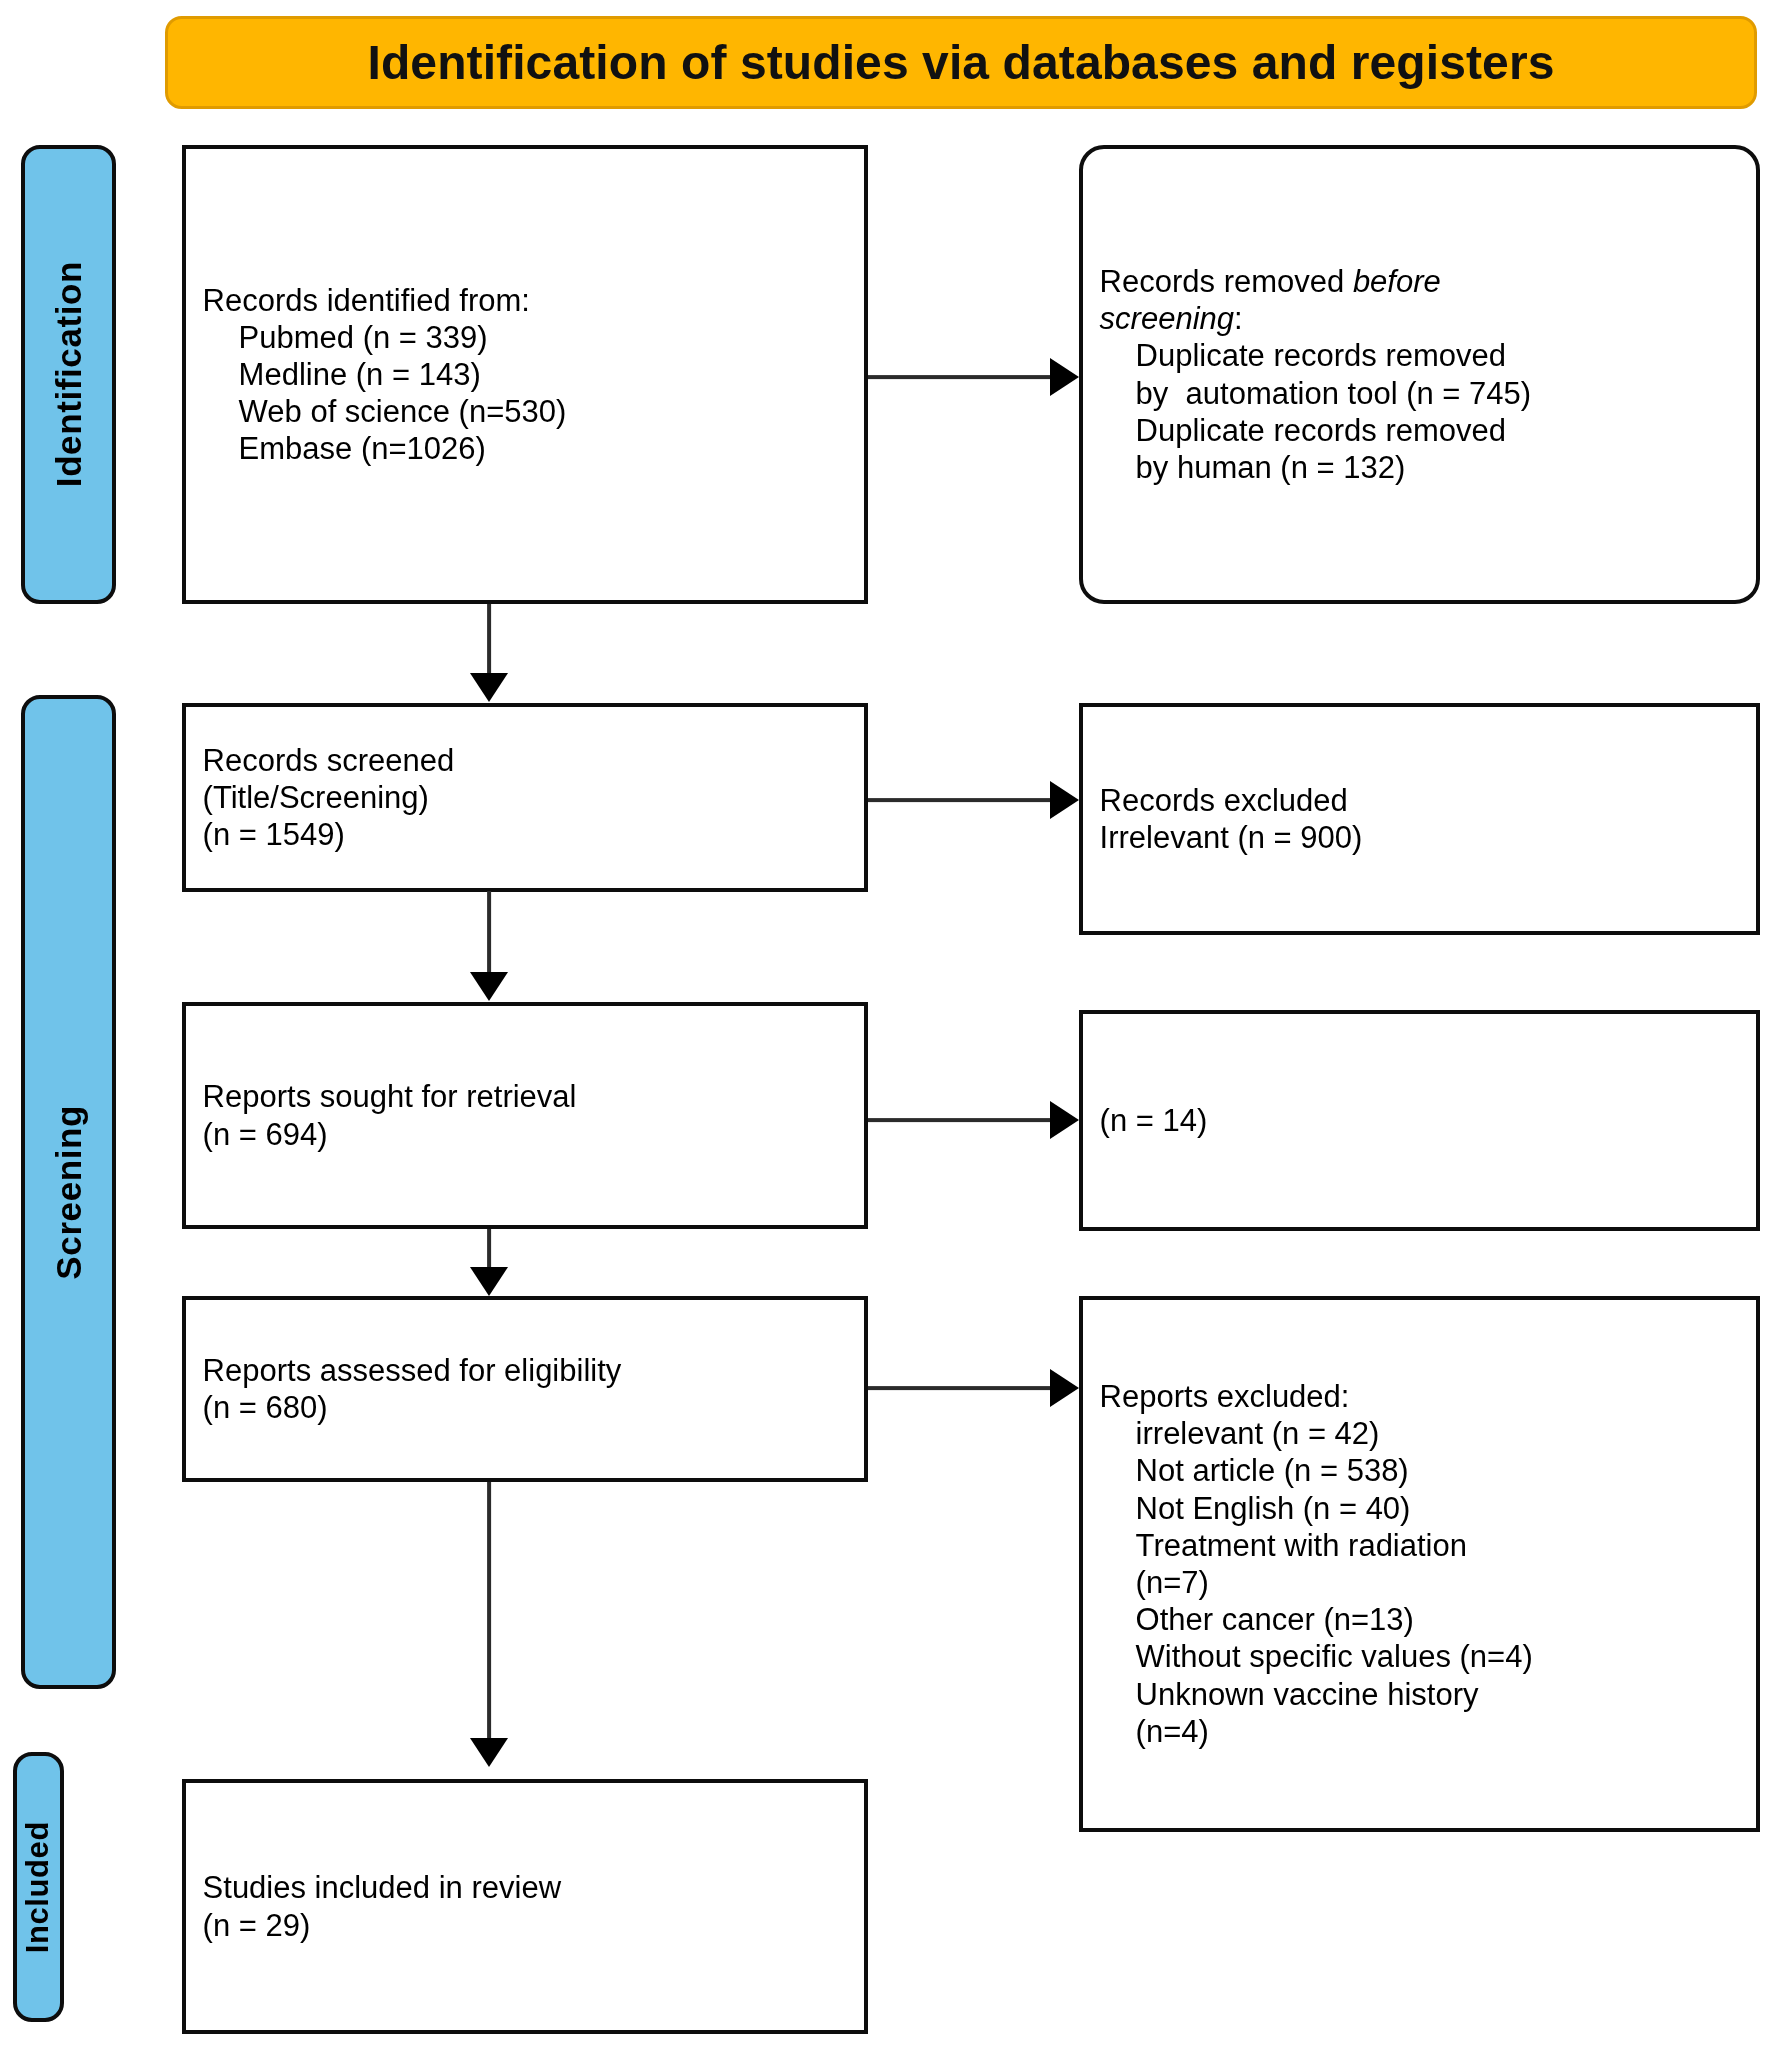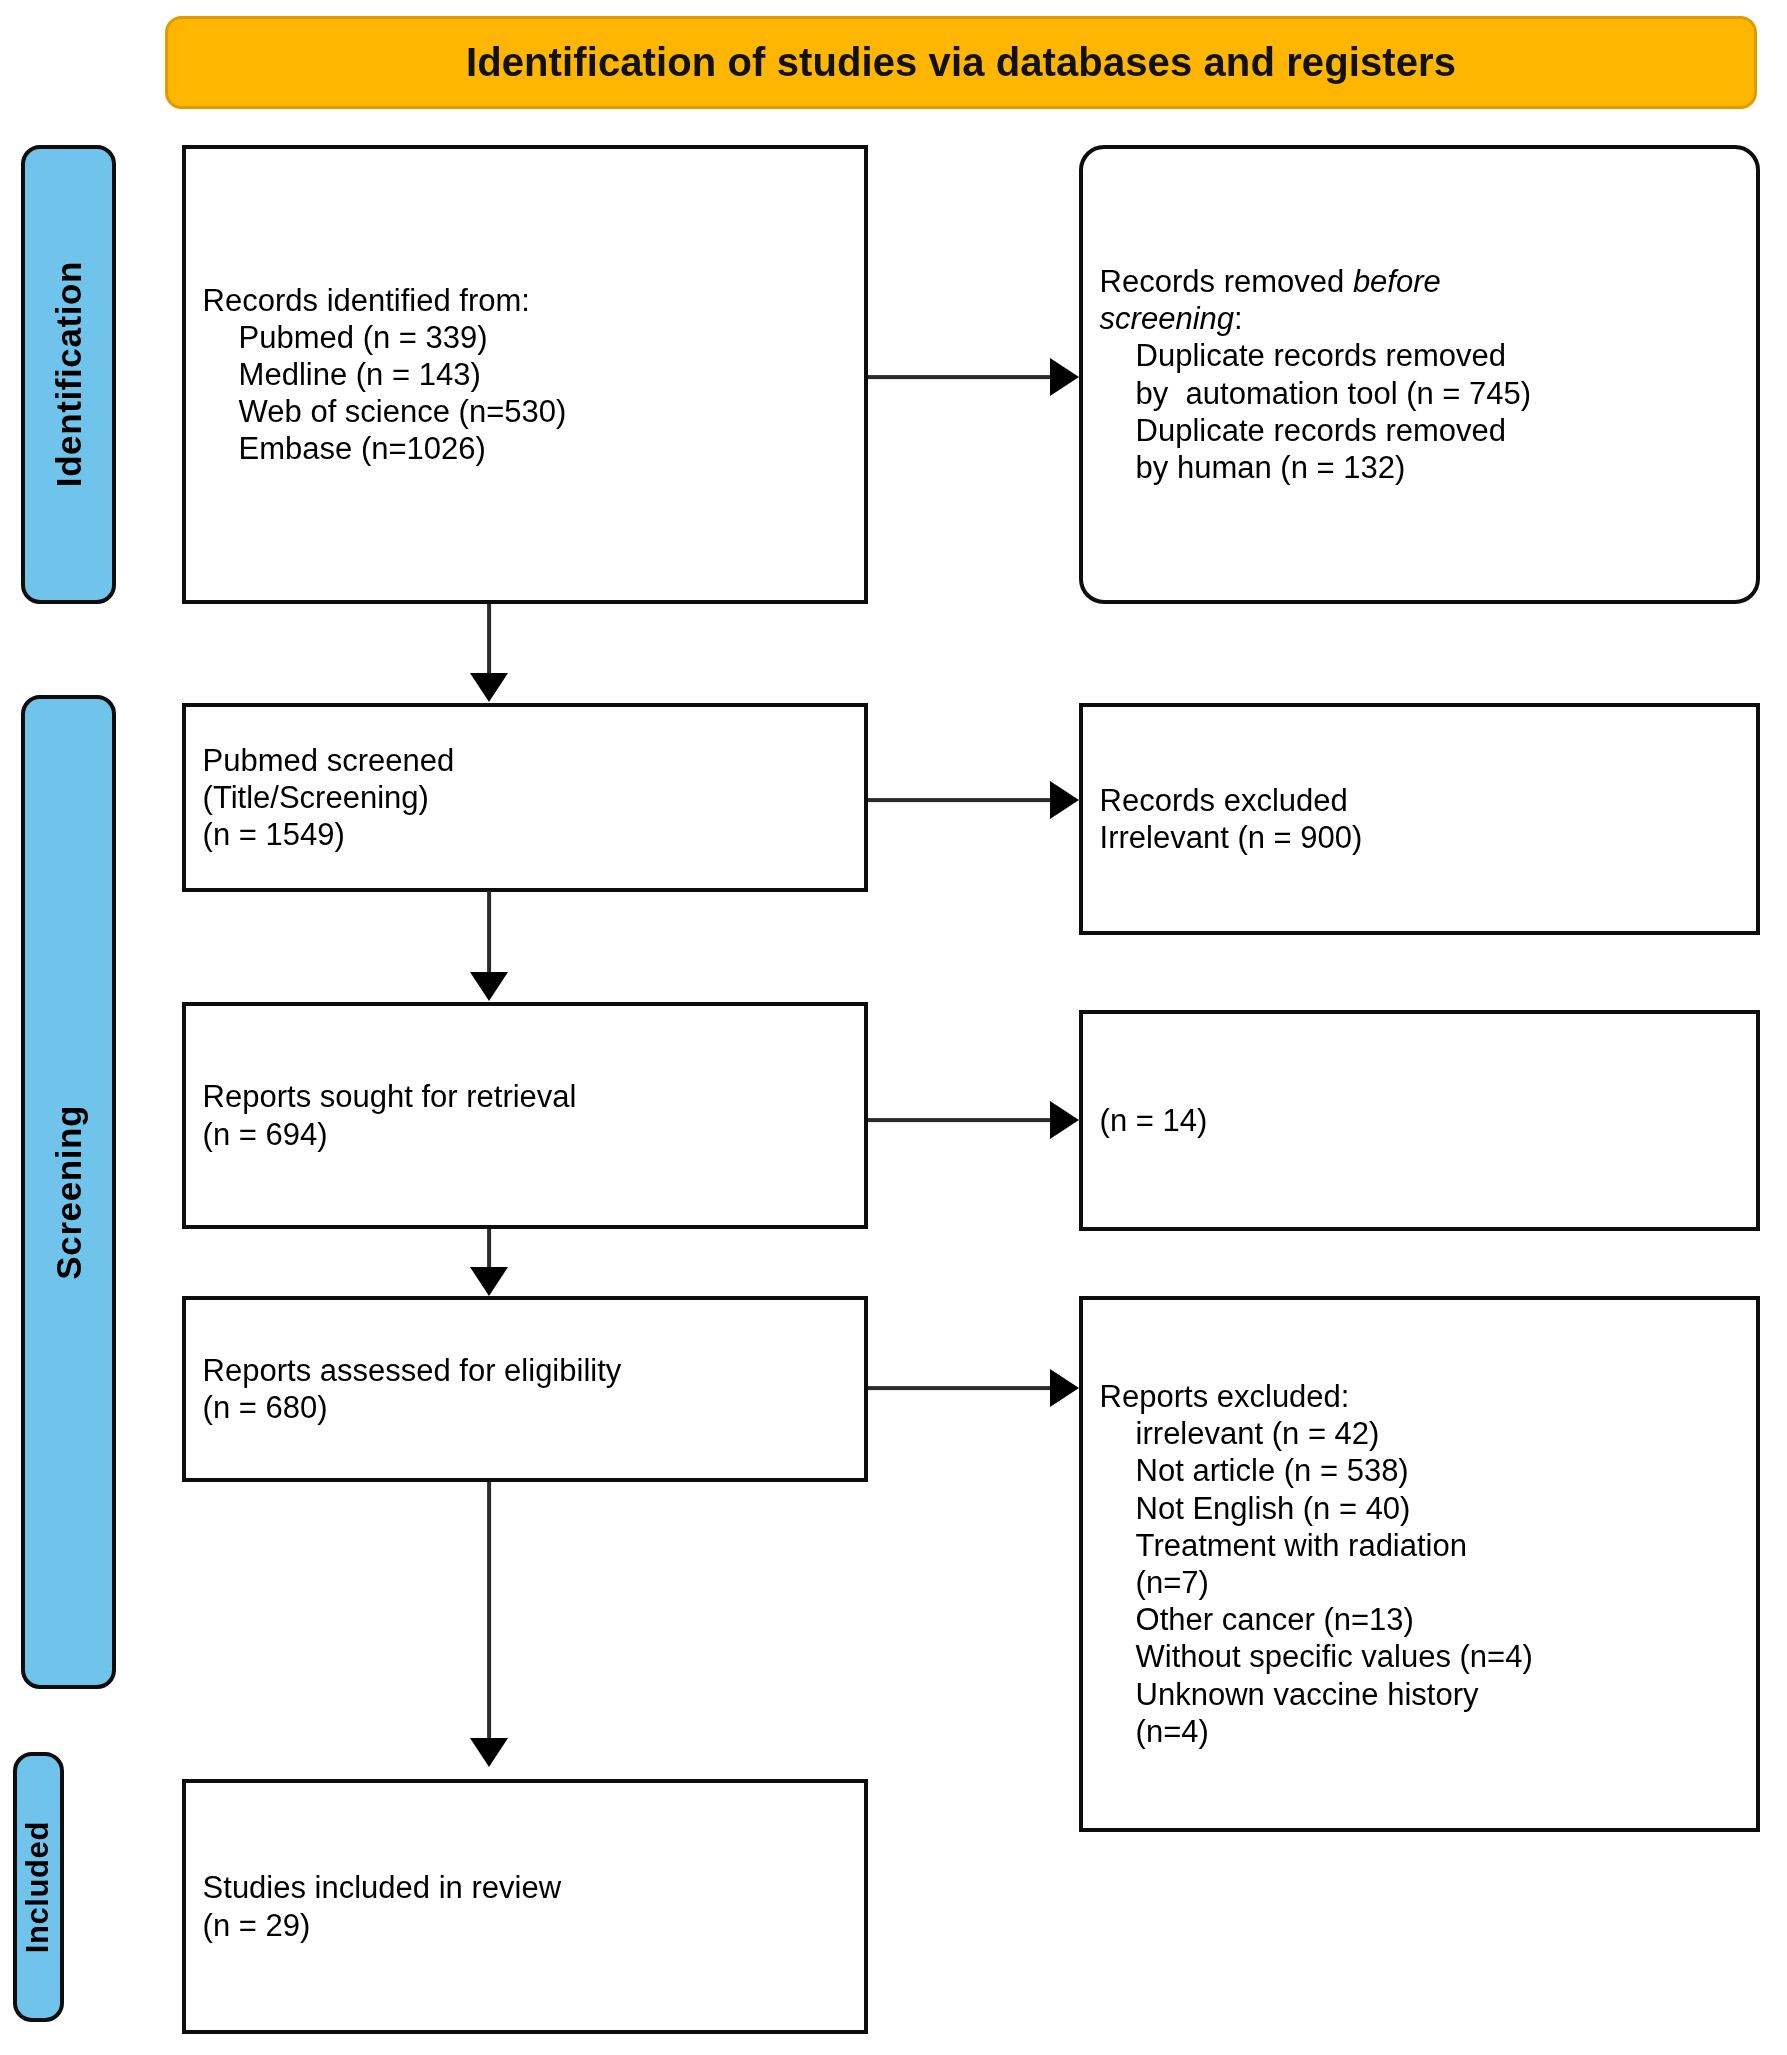--- a/index.html
+++ b/index.html
@@ -28,21 +28,21 @@
     width: 1592px;
     height: 93px;
     background: #FFB600;
     border: 3.2px solid #E09B00;
     border-radius: 16.6px;
     display: flex;
     align-items: center;
     justify-content: center;
   }
   .banner-text {
-    font-size: 40px;
+    font-size: 48px;
     font-weight: bold;
     color: #111111;
     letter-spacing: 0.1px;
     white-space: nowrap;
   }
 
   
   .stagebar {
     position: absolute;
     background: #70C3EA;
@@ -200,21 +200,21 @@
   <div class="fbox" id="box-removed">
     <p><span>Records removed </span><span class="it">before</span></p>
     <p><span class="it">screening</span><span>:</span></p>
     <p class="ind">Duplicate records removed</p>
     <p class="ind">by  automation tool (n = 745)</p>
     <p class="ind">Duplicate records removed</p>
     <p class="ind">by human (n = 132)</p>
   </div>
 
   <div class="fbox" id="box-screened">
-    <p>Pubmed screened</p>
+    <p>Records screened</p>
     <p>(Title/Screening)</p>
     <p>(n = 1549)</p>
   </div>
 
   <div class="fbox" id="box-excluded-rec">
     <p>Records excluded</p>
     <p>Irrelevant (n = 900)</p>
   </div>
 
   <div class="fbox" id="box-sought">

